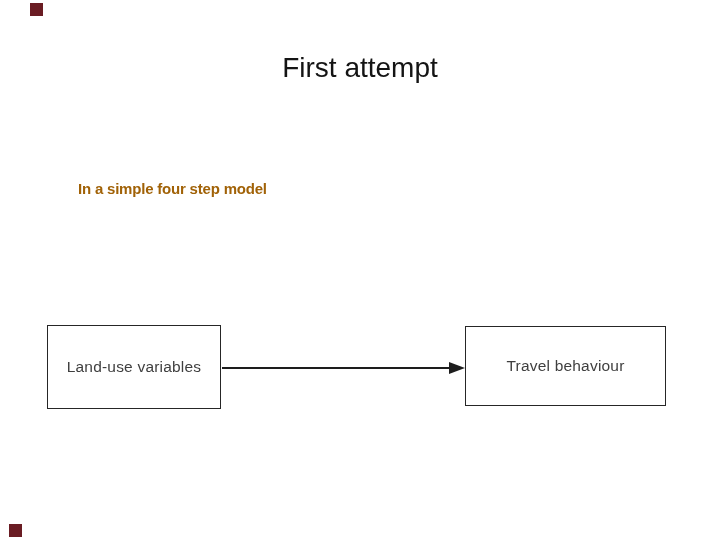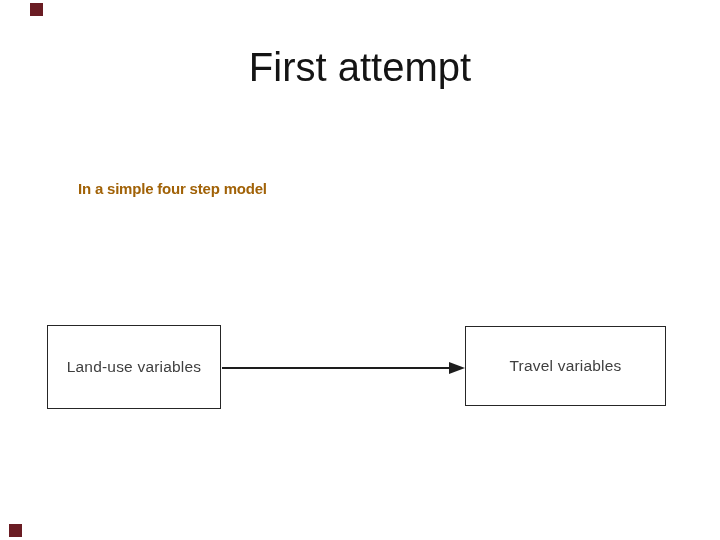--- a/index.html
+++ b/index.html
@@ -27,25 +27,25 @@
   .corner-square.top-left {
     left: 30px;
     top: 3px;
   }
   .corner-square.bottom-left {
     left: 9px;
     top: 524px;
   }
   .slide-title {
     position: absolute;
-    top: 44px;
+    top: 52px;
     left: 0;
     width: 720px;
     text-align: center;
-    font-size: 40px;
+    font-size: 28px;
     font-weight: 400;
     color: #141414;
     letter-spacing: 0px;
     line-height: 1.15;
   }
   .body-text {
     position: absolute;
     left: 78px;
     top: 180px;
     font-size: 15px;
@@ -114,16 +114,16 @@
   <div class="body-text">In a simple four step model</div>
 
   <div class="diagram-box box-left">
     <span class="box-label">Land-use variables</span>
   </div>
 
   <div class="arrow-line"></div>
   <div class="arrow-head"></div>
 
   <div class="diagram-box box-right">
-    <span class="box-label">Travel variables</span>
+    <span class="box-label">Travel behaviour</span>
   </div>
 
 </div>
 
 </body></html>

